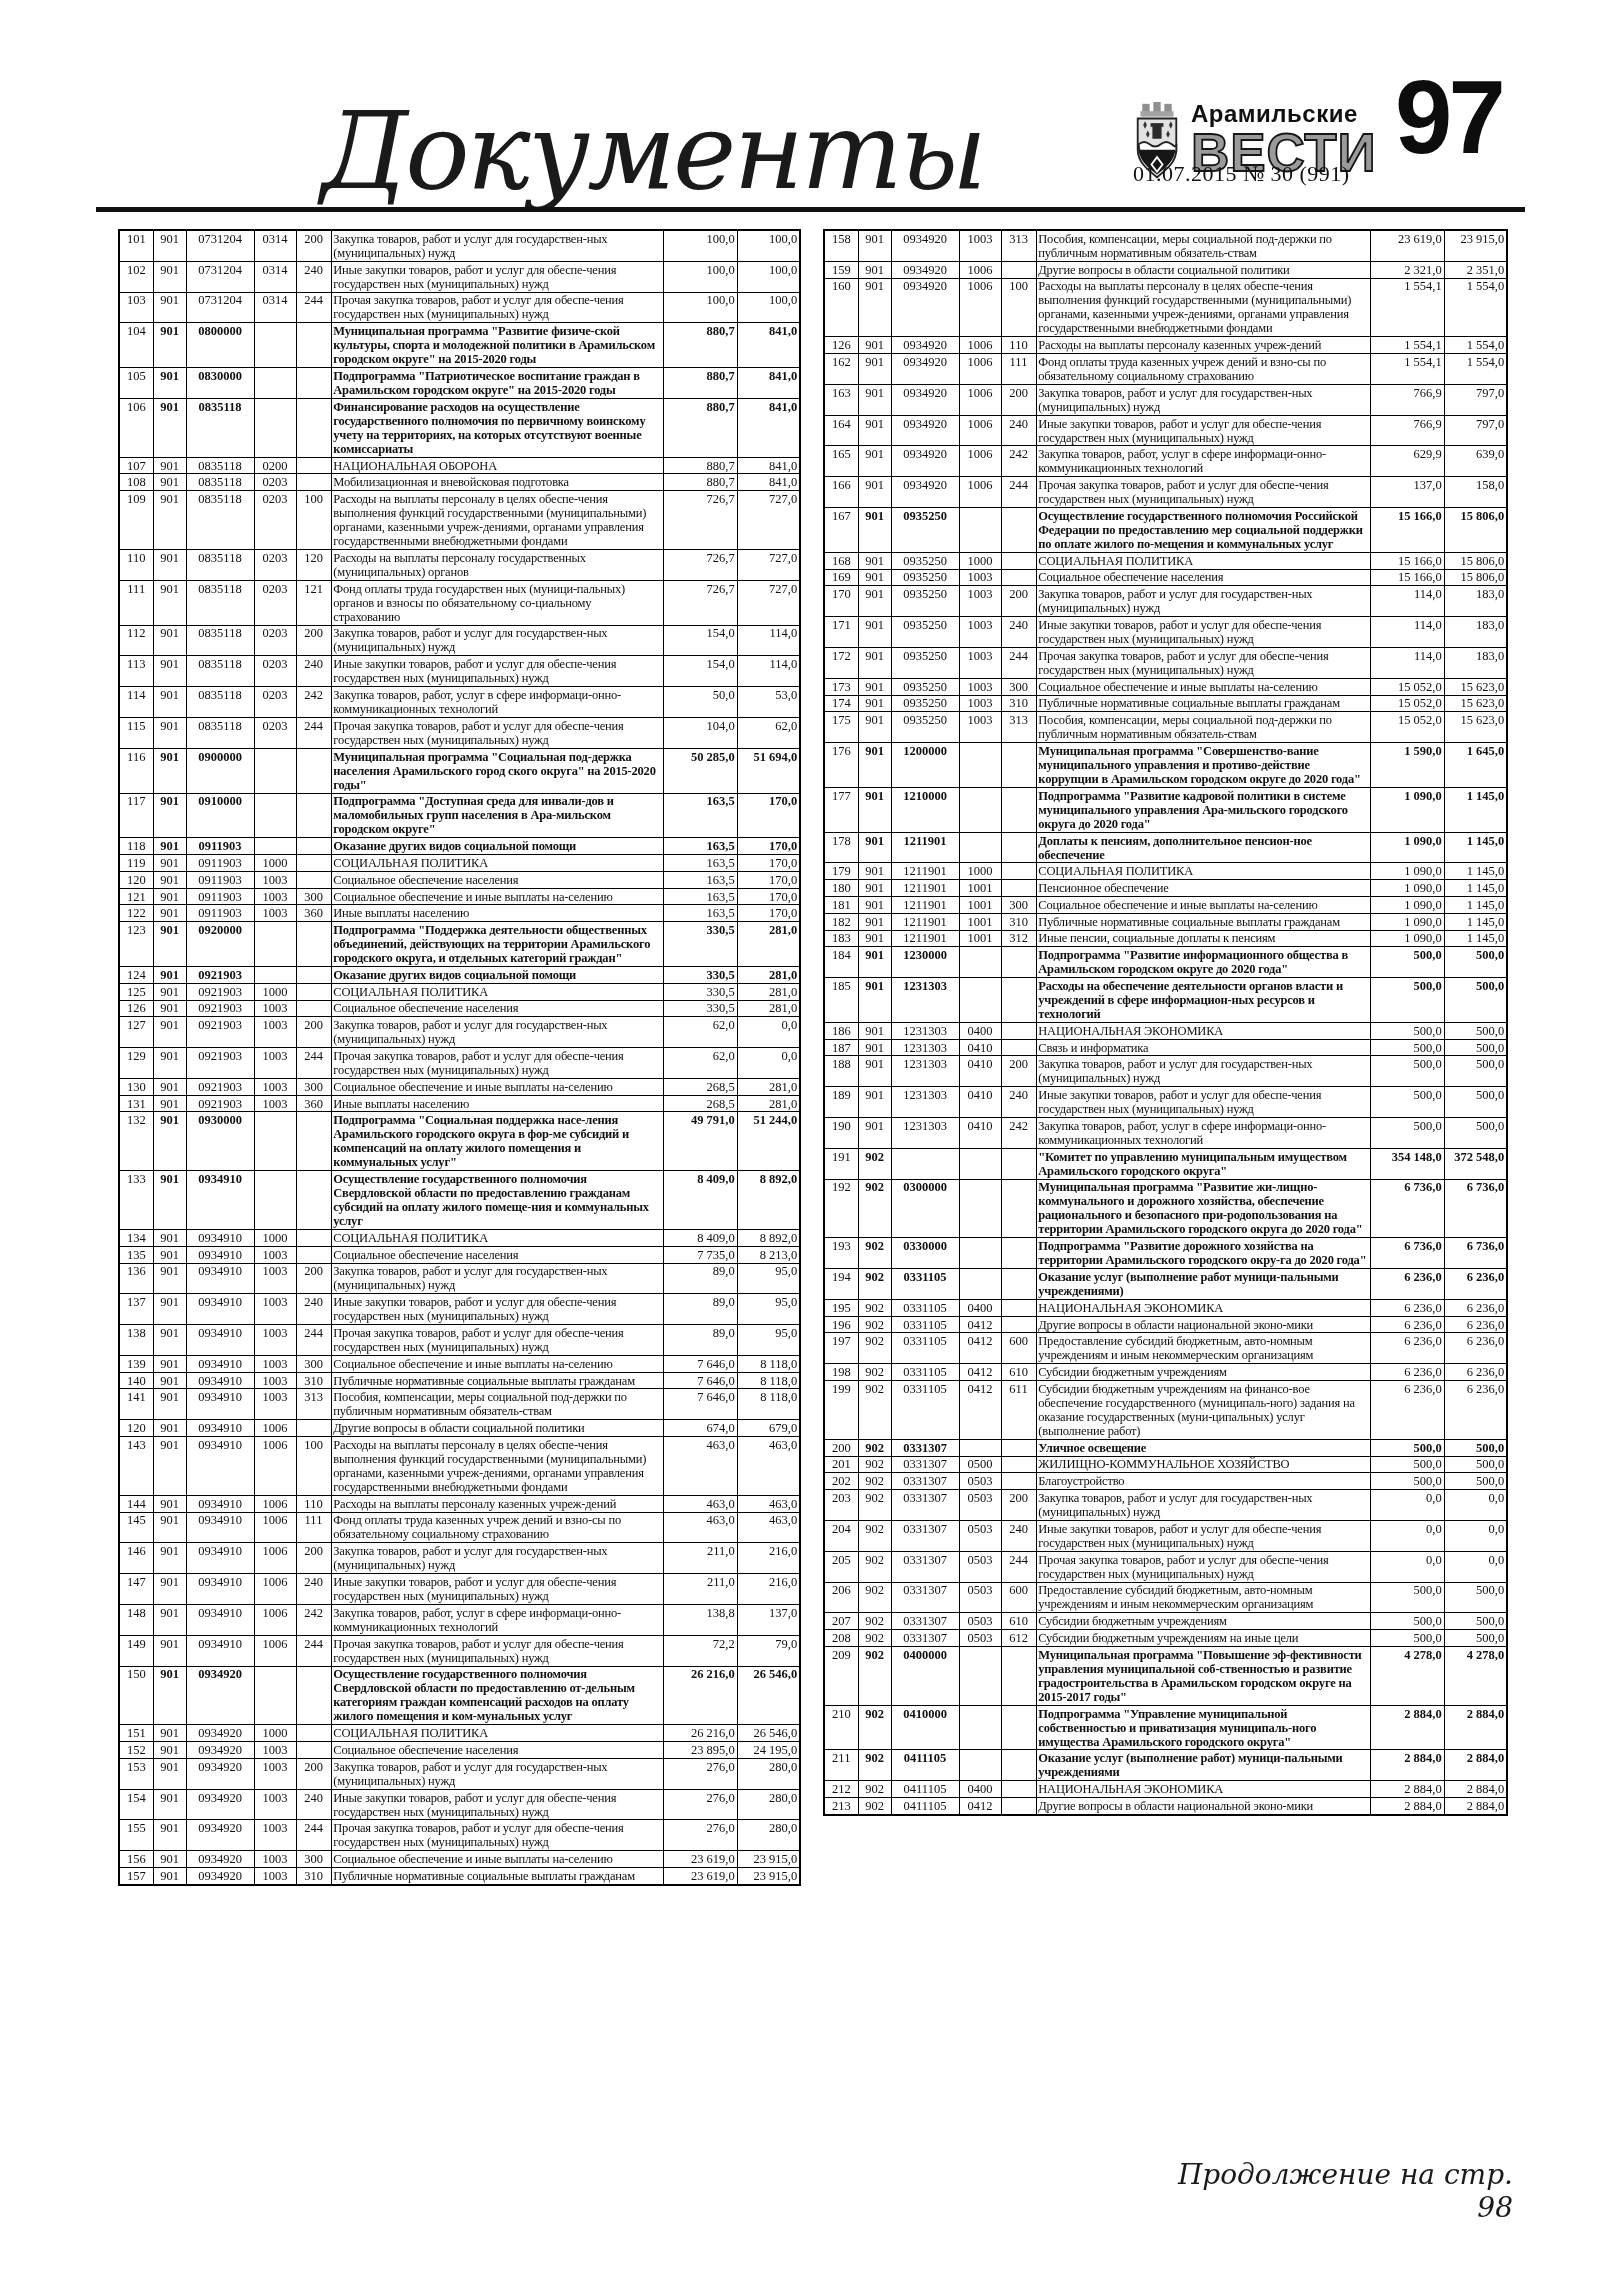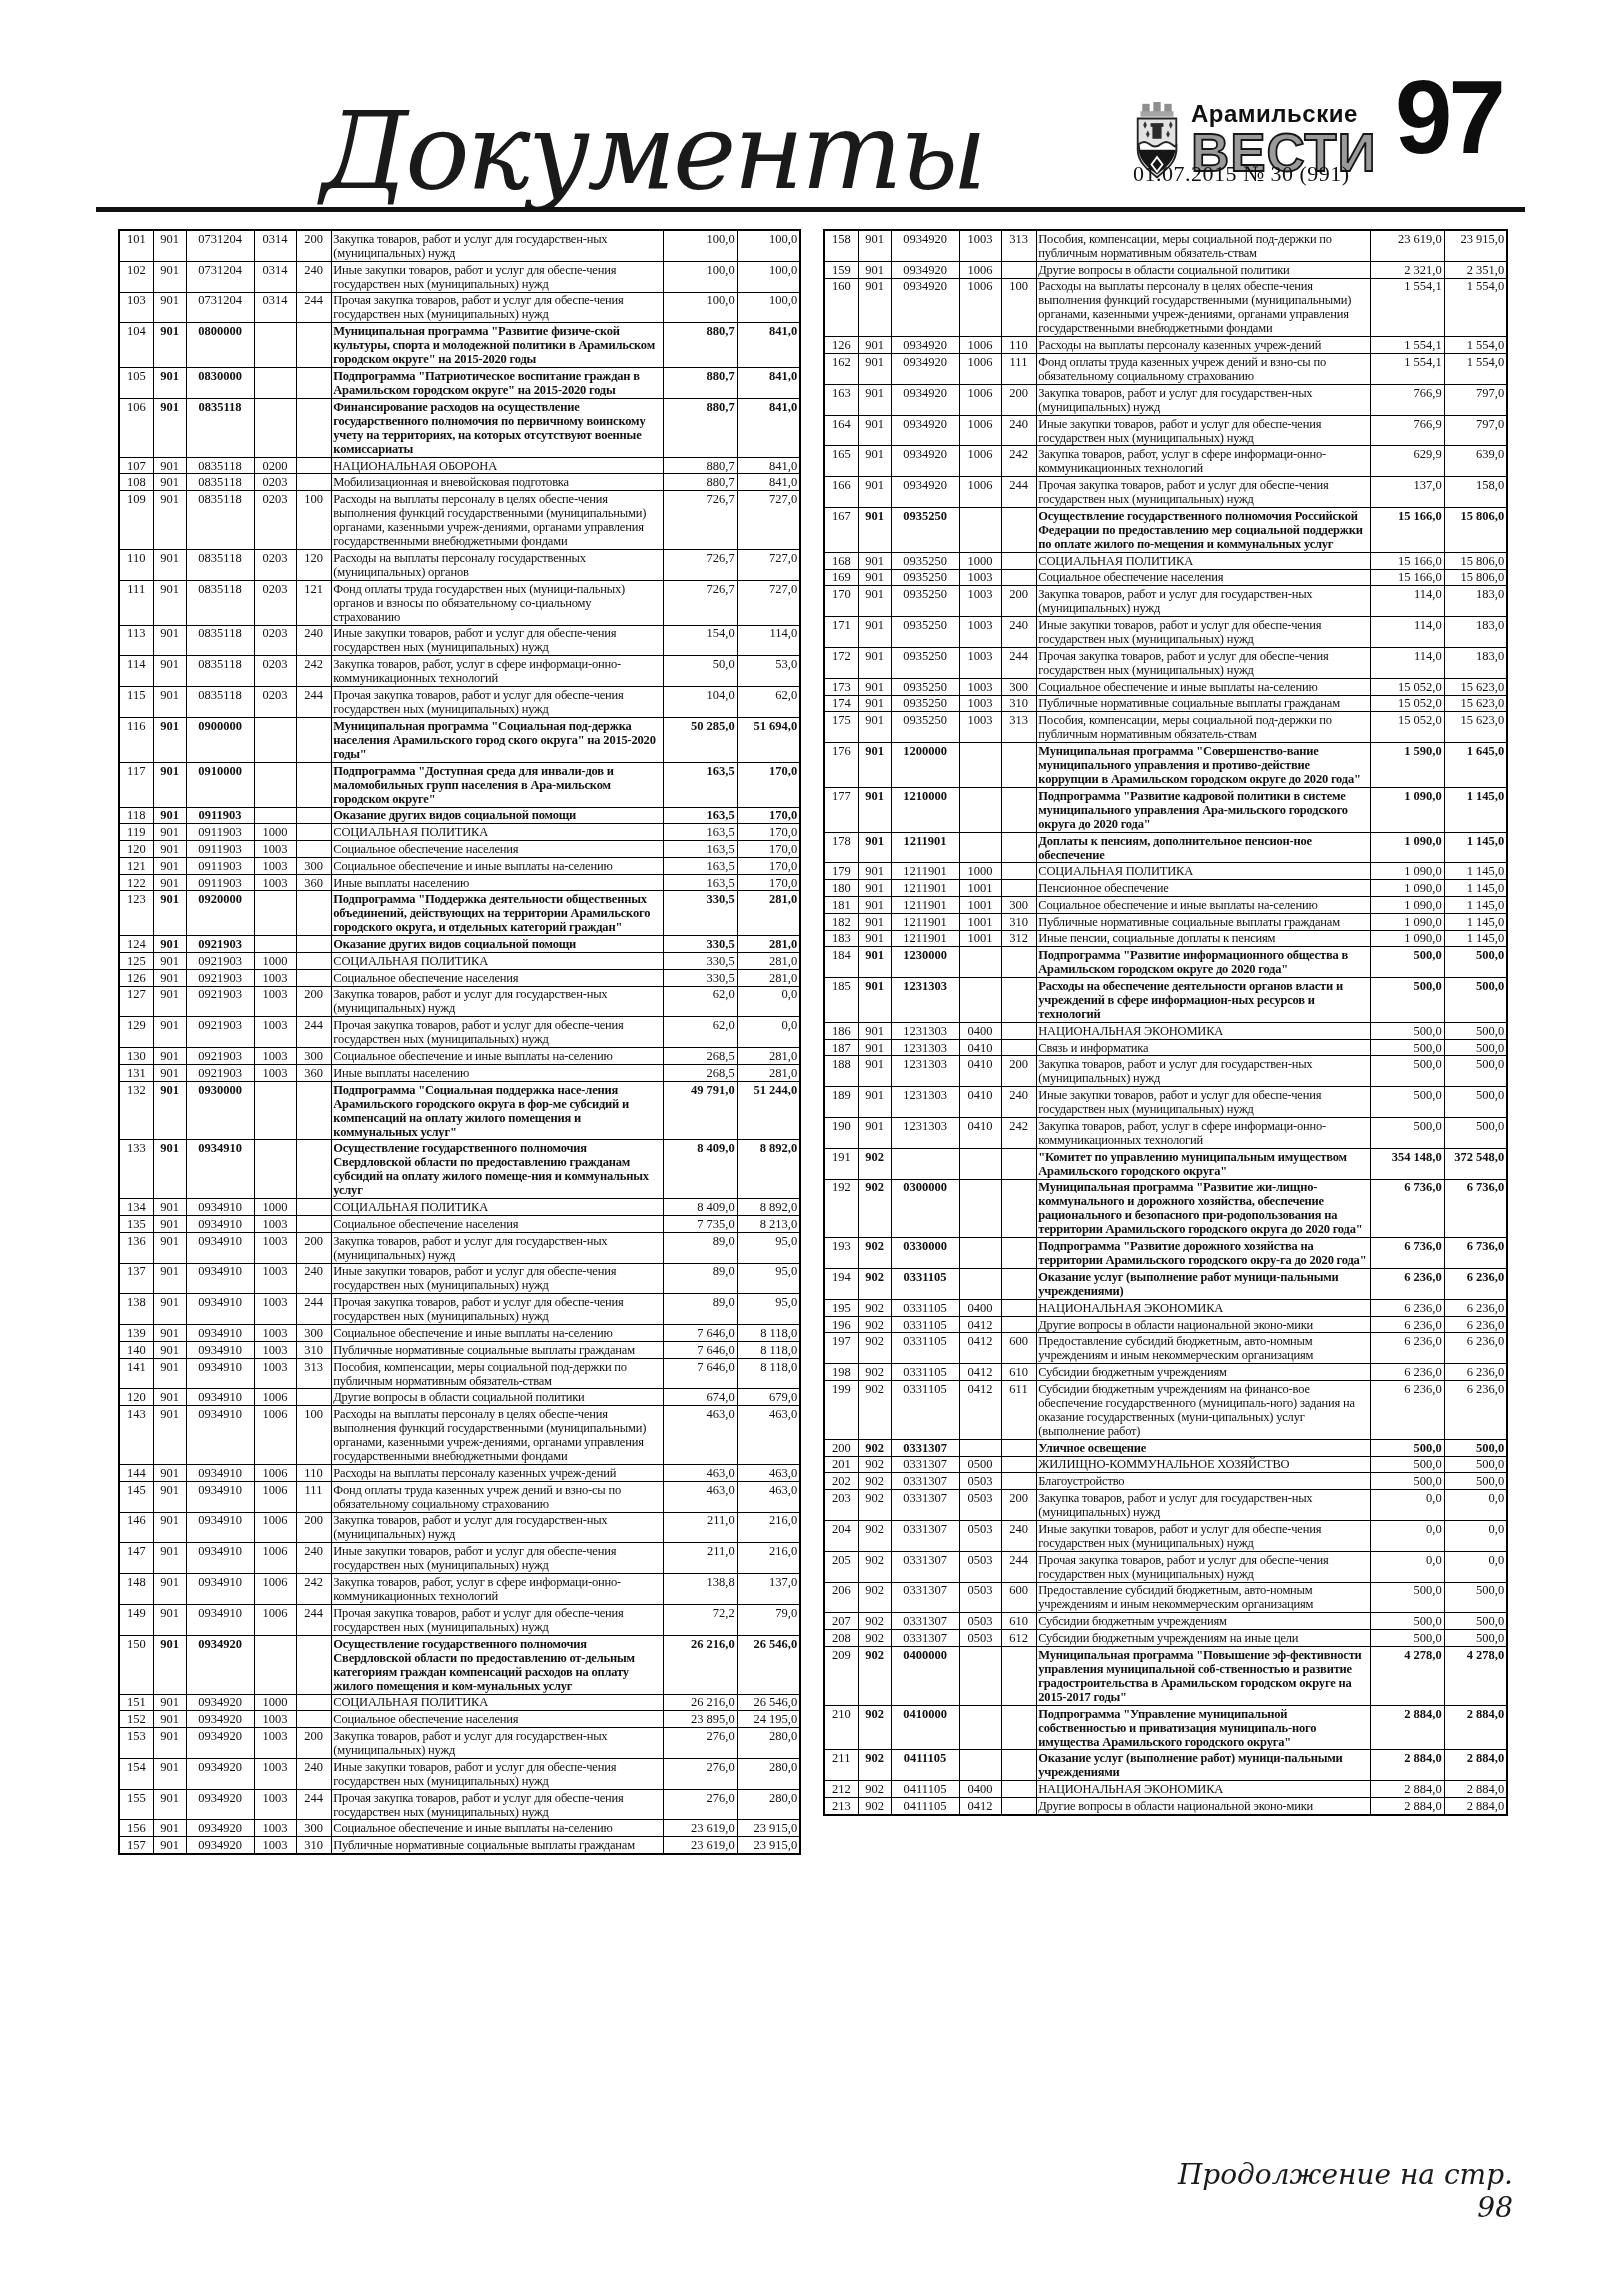--- a/index.html
+++ b/index.html
@@ -184,20 +184,30 @@
             <td class="c n">111</td>
             <td class="c">901</td>
             <td class="c">0835118</td>
             <td class="c">0203</td>
             <td class="c">121</td>
             <td class="name">Фонд оплаты труда государствен ных (муници-пальных) органов и взносы по обязательному со-циальному страхованию</td>
             <td class="val">726,7</td>
             <td class="val">727,0</td>
           </tr>
           <tr>
+            <td class="c n">112</td>
+            <td class="c">901</td>
+            <td class="c">0835118</td>
+            <td class="c">0203</td>
+            <td class="c">200</td>
+            <td class="name">Закупка товаров, работ и услуг для государствен-ных (муниципальных) нужд</td>
+            <td class="val">154,0</td>
+            <td class="val">114,0</td>
+          </tr>
+          <tr>
             <td class="c n">113</td>
             <td class="c">901</td>
             <td class="c">0835118</td>
             <td class="c">0203</td>
             <td class="c">240</td>
             <td class="name">Иные закупки товаров, работ и услуг для обеспе-чения государствен ных (муниципальных) нужд</td>
             <td class="val">154,0</td>
             <td class="val">114,0</td>
           </tr>
           <tr>

